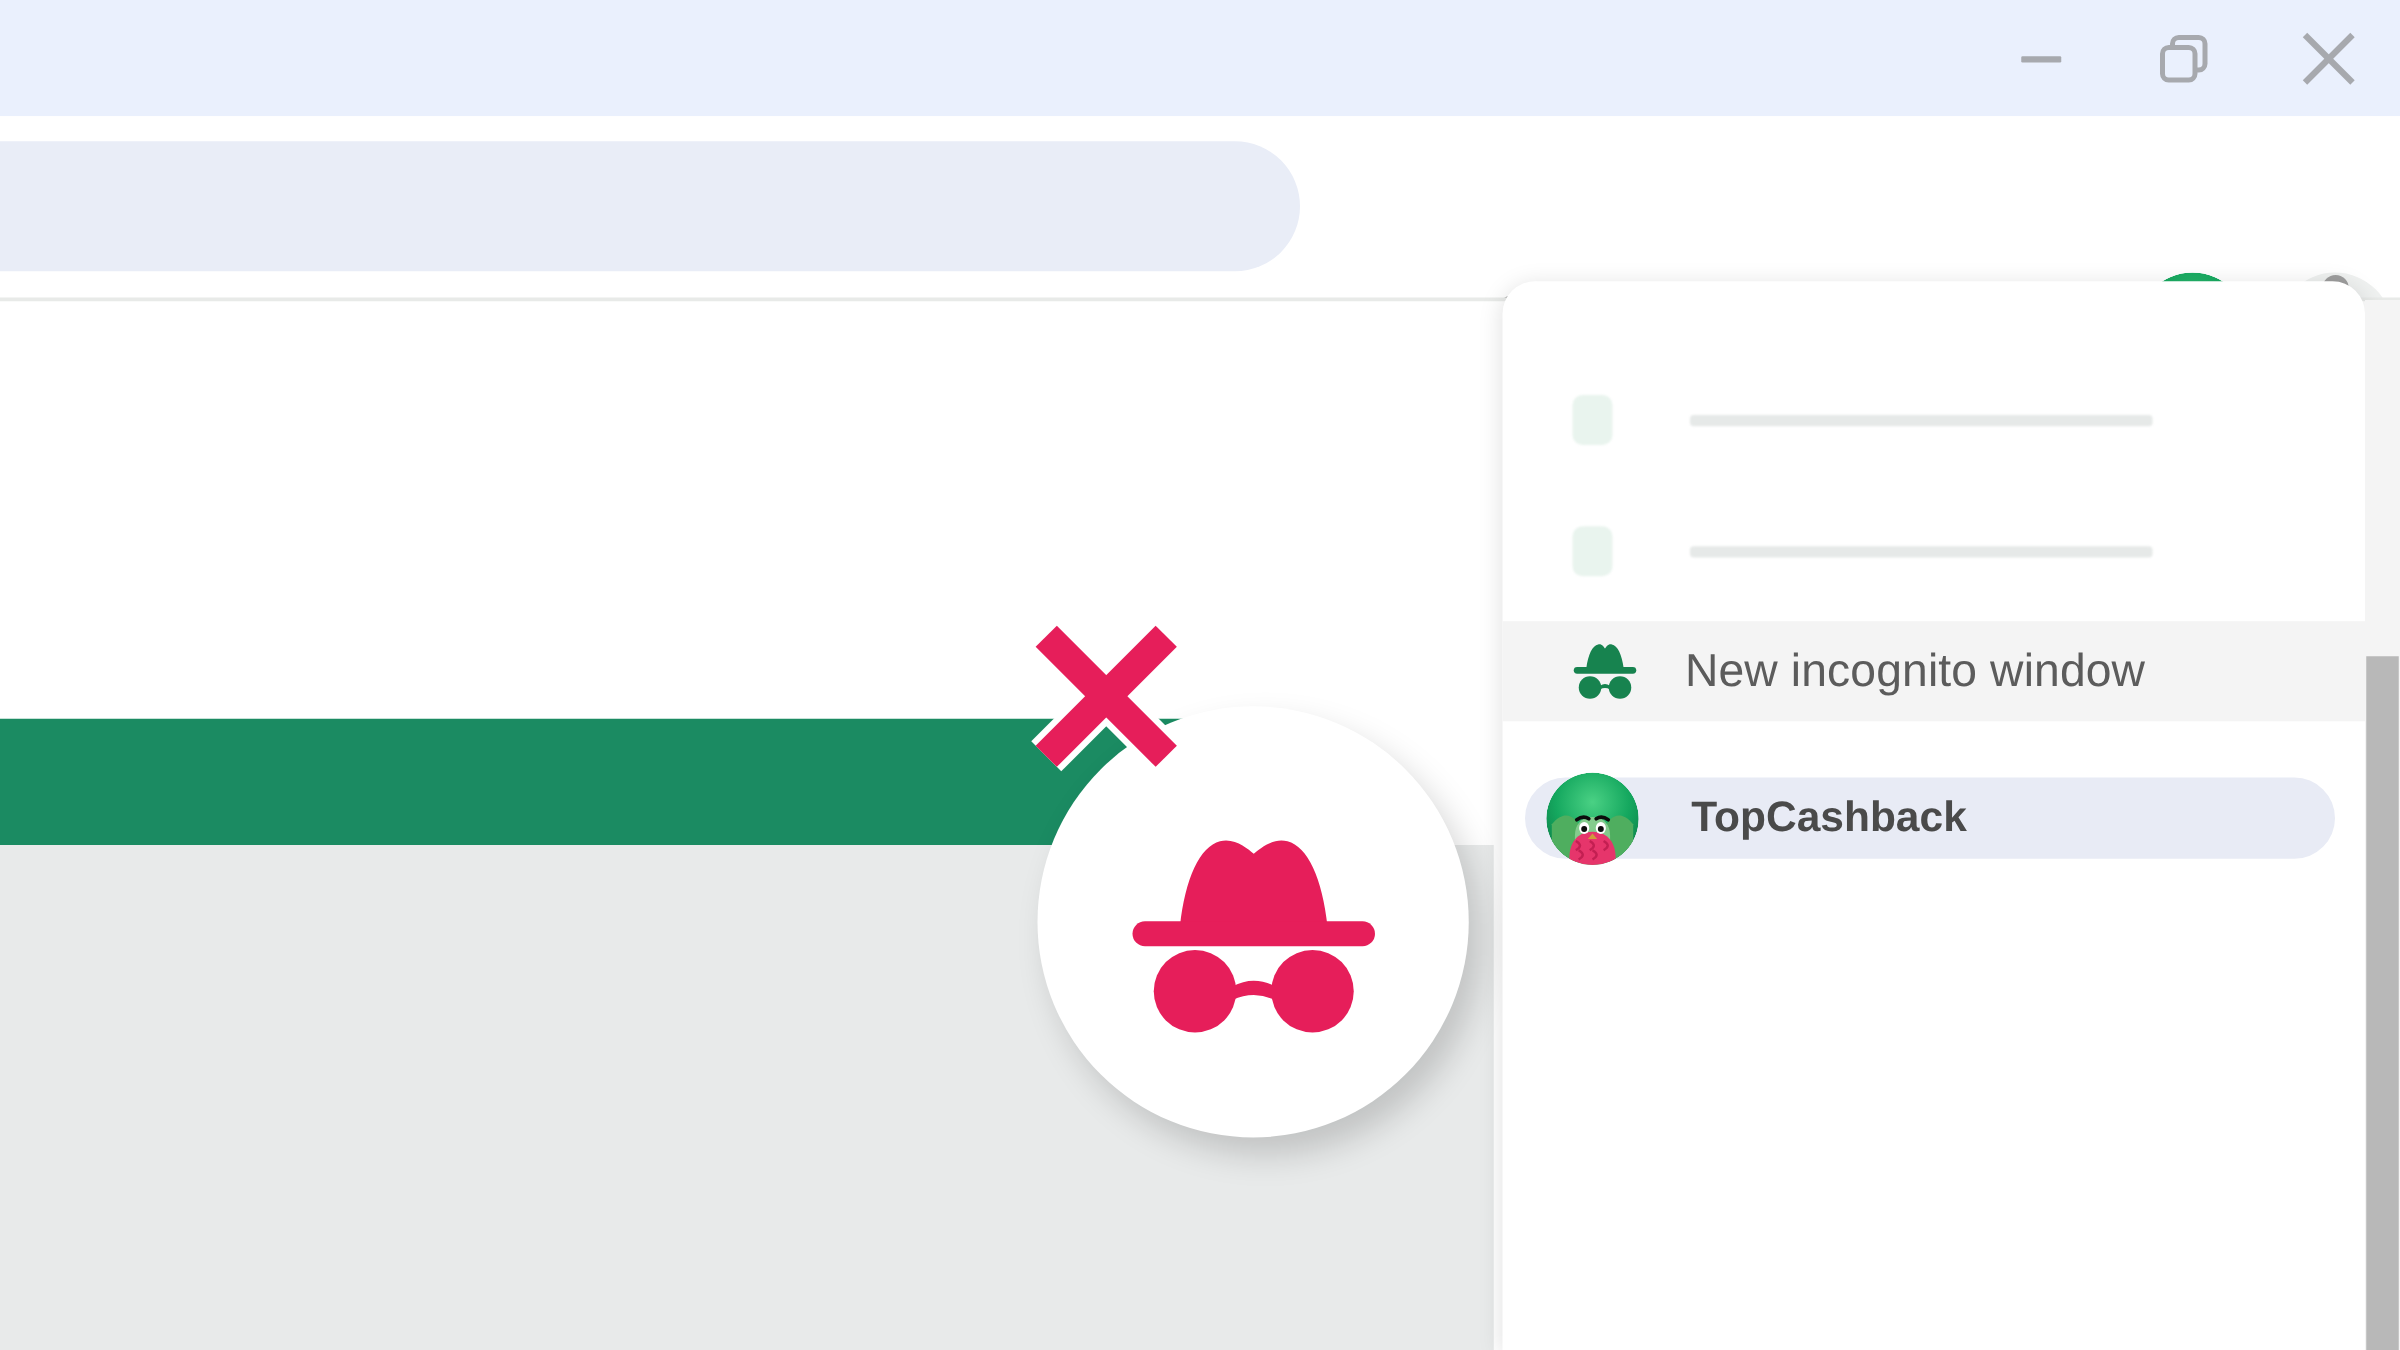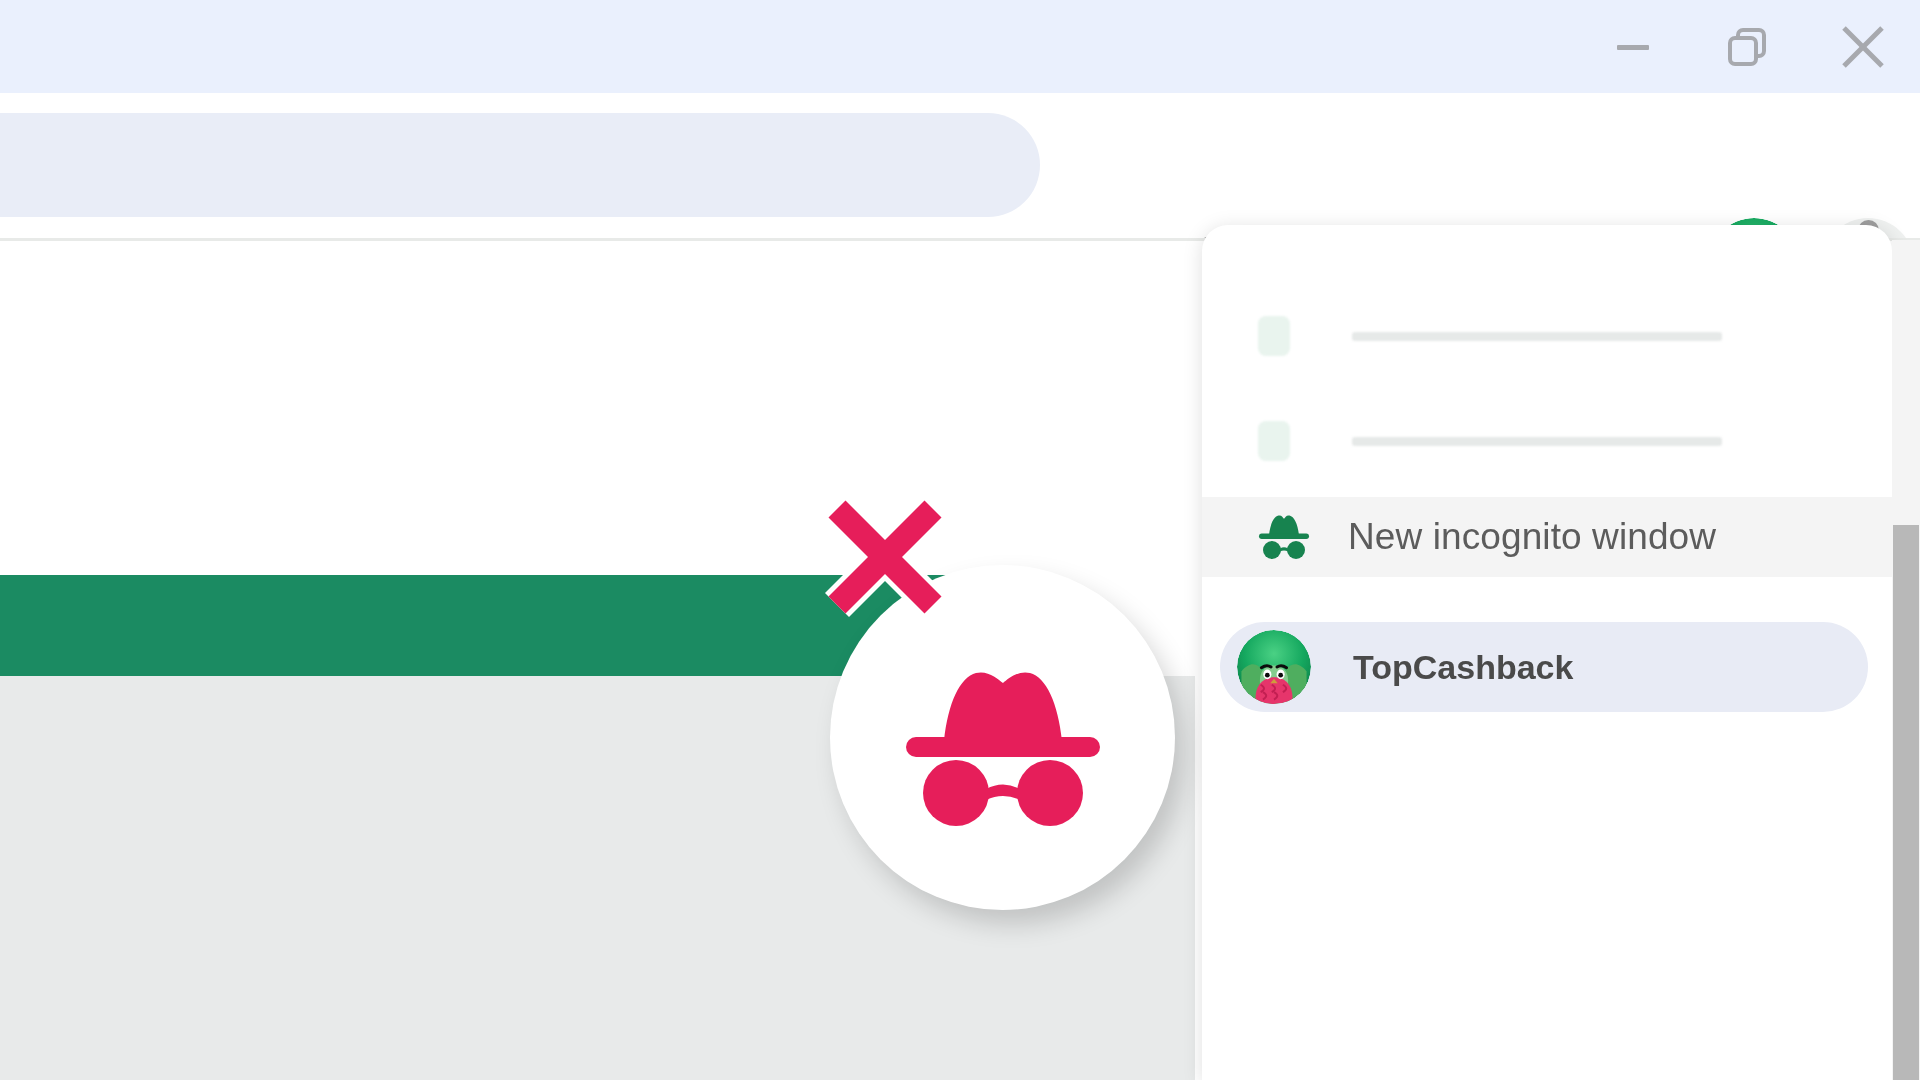--- a/index.html
+++ b/index.html
@@ -139,21 +139,21 @@
   .incog-label{
     margin-left:36px;
     font-size:37px; color:#5c5c5c;
     font-family:"Liberation Sans", sans-serif;
     letter-spacing:0.1px;
     white-space:nowrap;
   }
 
   .profile-pill{
     position:absolute; left:18px; top:397px;
-    width:648px; height:90px;
+    width:648px; height:65px;
     background:#e8ebf5;
     border-radius:45px;
     display:flex; align-items:center;
   }
   .pill-avatar{
     margin-left:17px; width:74px; height:74px;
     border-radius:50%; overflow:hidden; flex:none;
   }
   .pill-label{
     margin-left:42px;

